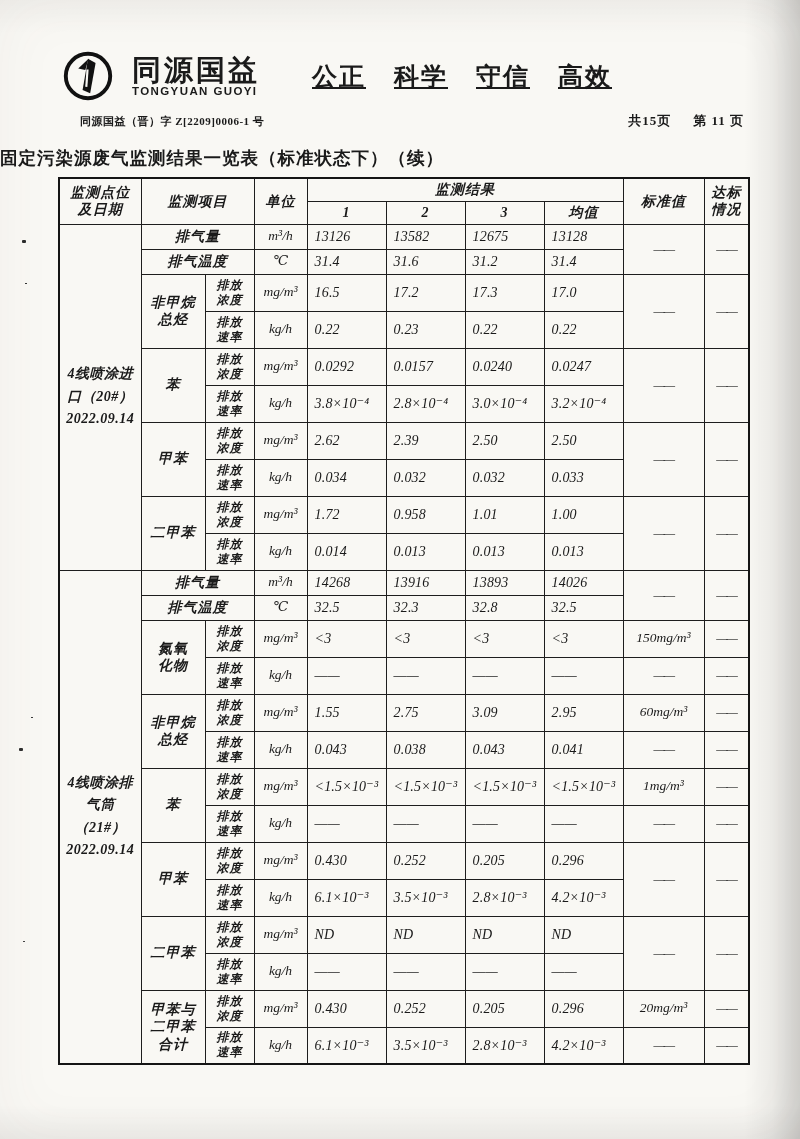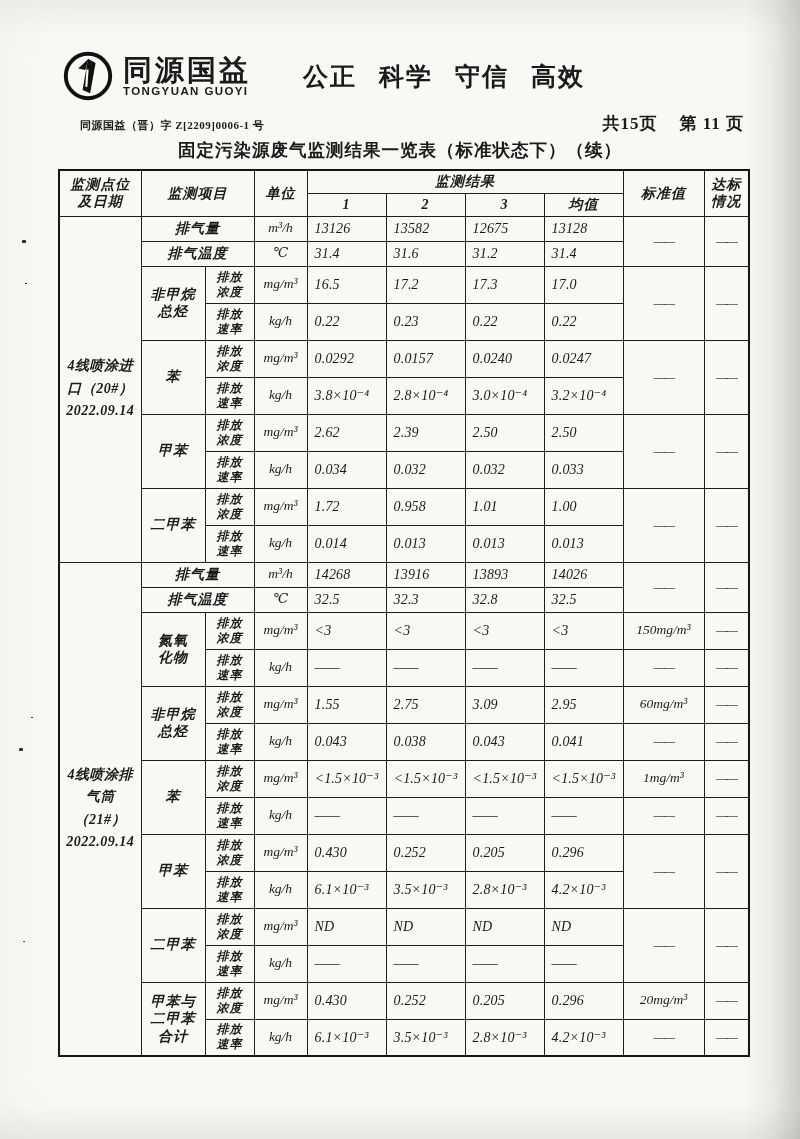--- a/index.html
+++ b/index.html
@@ -10,28 +10,28 @@
       linear-gradient(180deg, rgba(0,0,0,0.03) 0%, rgba(0,0,0,0) 3%, rgba(0,0,0,0) 97%, rgba(0,0,0,0.05) 100%),
       #f9f8f4;
     box-shadow:inset 0 0 60px rgba(90,85,70,0.05);}
   
   .specks{position:absolute;left:22px;top:240px;width:4px;height:3px;background:#2b2b2b;border-radius:1px;
     box-shadow:2px 42px 0 -1px #333, 8px 476px 0 -1px #3a3a3a, -3px 508px 0 0 #2e2e2e, 0 700px 0 -1px #444;}
   
   .hrow1{display:flex;align-items:flex-start;margin:50px 0 0 62px;}
   .logo{display:flex;align-items:center;}
   .logo svg{width:52px;height:52px;}
-  .logo-text{margin-left:9px;}
+  .logo-text{margin-left:18px;}
   .logo-cn{font-size:29px;font-weight:700;letter-spacing:3px;line-height:1.05;font-family:"Liberation Sans","DejaVu Sans",sans-serif;}
   .logo-en{font-size:11.5px;font-weight:700;letter-spacing:1.4px;font-family:"Liberation Sans","DejaVu Sans",sans-serif;}
-  .motto{display:flex;gap:22px;margin:10px 5px 0 52px;font-size:25px;font-weight:700;letter-spacing:2px;}
+  .motto{display:flex;gap:28px;margin:10px 5px 0 52px;font-size:25px;font-weight:700;letter-spacing:2px;text-decoration:underline;}
   .hrow2{display:flex;justify-content:space-between;align-items:baseline;margin:10px 56px 0 80px;}
   .doc-no{font-size:11px;font-weight:600;letter-spacing:0.5px;}
-  .pageno{font-size:17px;font-weight:600;letter-spacing:1px;display:flex;gap:22px;}
-  .doc-title{text-align:center;font-size:17.5px;font-weight:700;letter-spacing:1px;margin-top:3px;}
+  .pageno{font-size:13px;font-weight:600;letter-spacing:1px;display:flex;gap:22px;}
+  .doc-title{font-size:17.5px;font-weight:700;letter-spacing:1px;margin-top:16px;}
   
   table{border-collapse:collapse;table-layout:fixed;margin:7px 13px 0 58px;width:690px;
     border:2.5px solid #151515;font-style:italic;}
   td,th{border:1.2px solid #1e1e1e;text-align:center;vertical-align:middle;
     font-size:13.5px;line-height:1.25;padding:1px 2px;white-space:pre-line;font-weight:500;}
   th{font-size:14px;font-weight:600;letter-spacing:1px;}
   tr.rs{height:25px;}
   tr.rd{height:37px;}
   tr.hh{height:23px;}
   td.num{text-align:left;padding-left:7px;font-size:14px;white-space:nowrap;letter-spacing:0.2px;}

